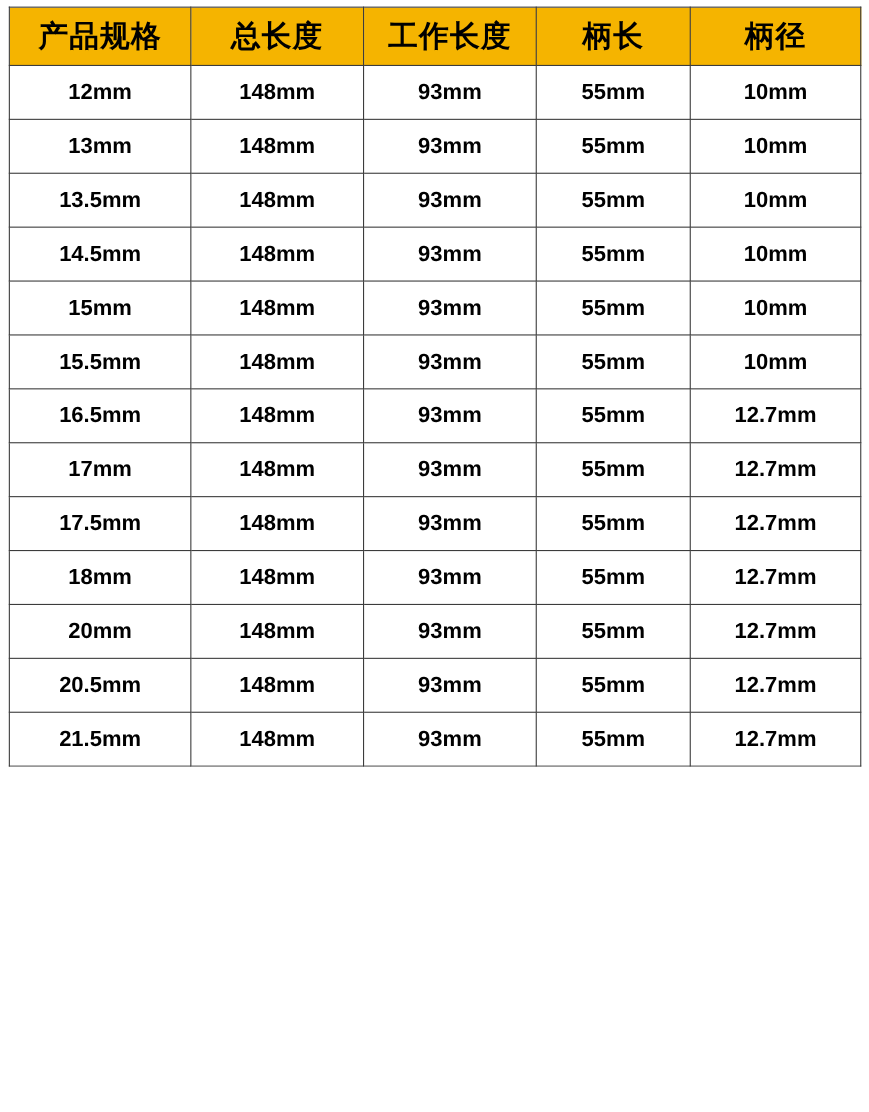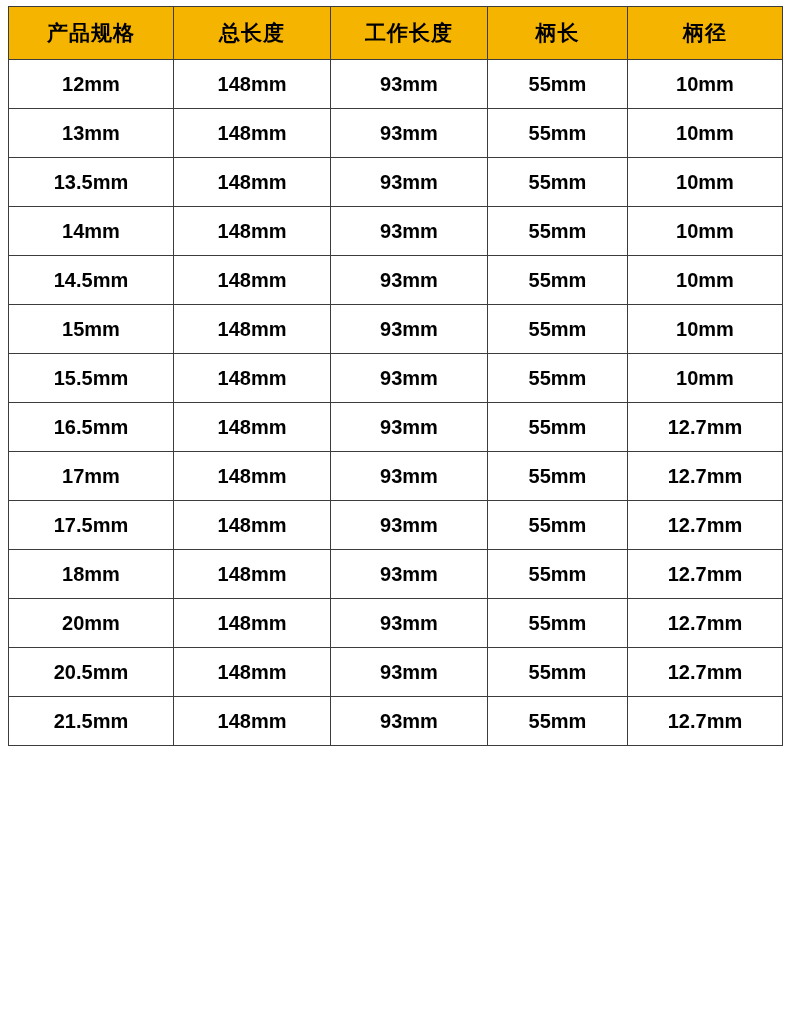--- a/index.html
+++ b/index.html
@@ -31,21 +31,21 @@
   table.spec-table td {
     border: 1px solid #3c3c3c;
     text-align: center;
     vertical-align: middle;
     color: #000000;
     font-weight: bold;
     white-space: nowrap;
   }
   table.spec-table thead th {
     background: #f5b400;
-    font-size: 21px;
+    font-size: 27px;
     height: 44px;
     padding: 4px 2px;
     letter-spacing: 1px;
   }
   table.spec-table tbody td {
     background: #ffffff;
     font-size: 20px;
     height: 42px;
     padding: 3px 2px;
   }
@@ -81,27 +81,20 @@
       </tr>
       <tr>
         <td>13mm</td>
         <td>148mm</td>
         <td>93mm</td>
         <td>55mm</td>
         <td>10mm</td>
       </tr>
       <tr>
         <td>13.5mm</td>
-        <td>148mm</td>
-        <td>93mm</td>
-        <td>55mm</td>
-        <td>10mm</td>
-      </tr>
-      <tr>
-        <td>14mm</td>
         <td>148mm</td>
         <td>93mm</td>
         <td>55mm</td>
         <td>10mm</td>
       </tr>
       <tr>
         <td>14.5mm</td>
         <td>148mm</td>
         <td>93mm</td>
         <td>55mm</td>

